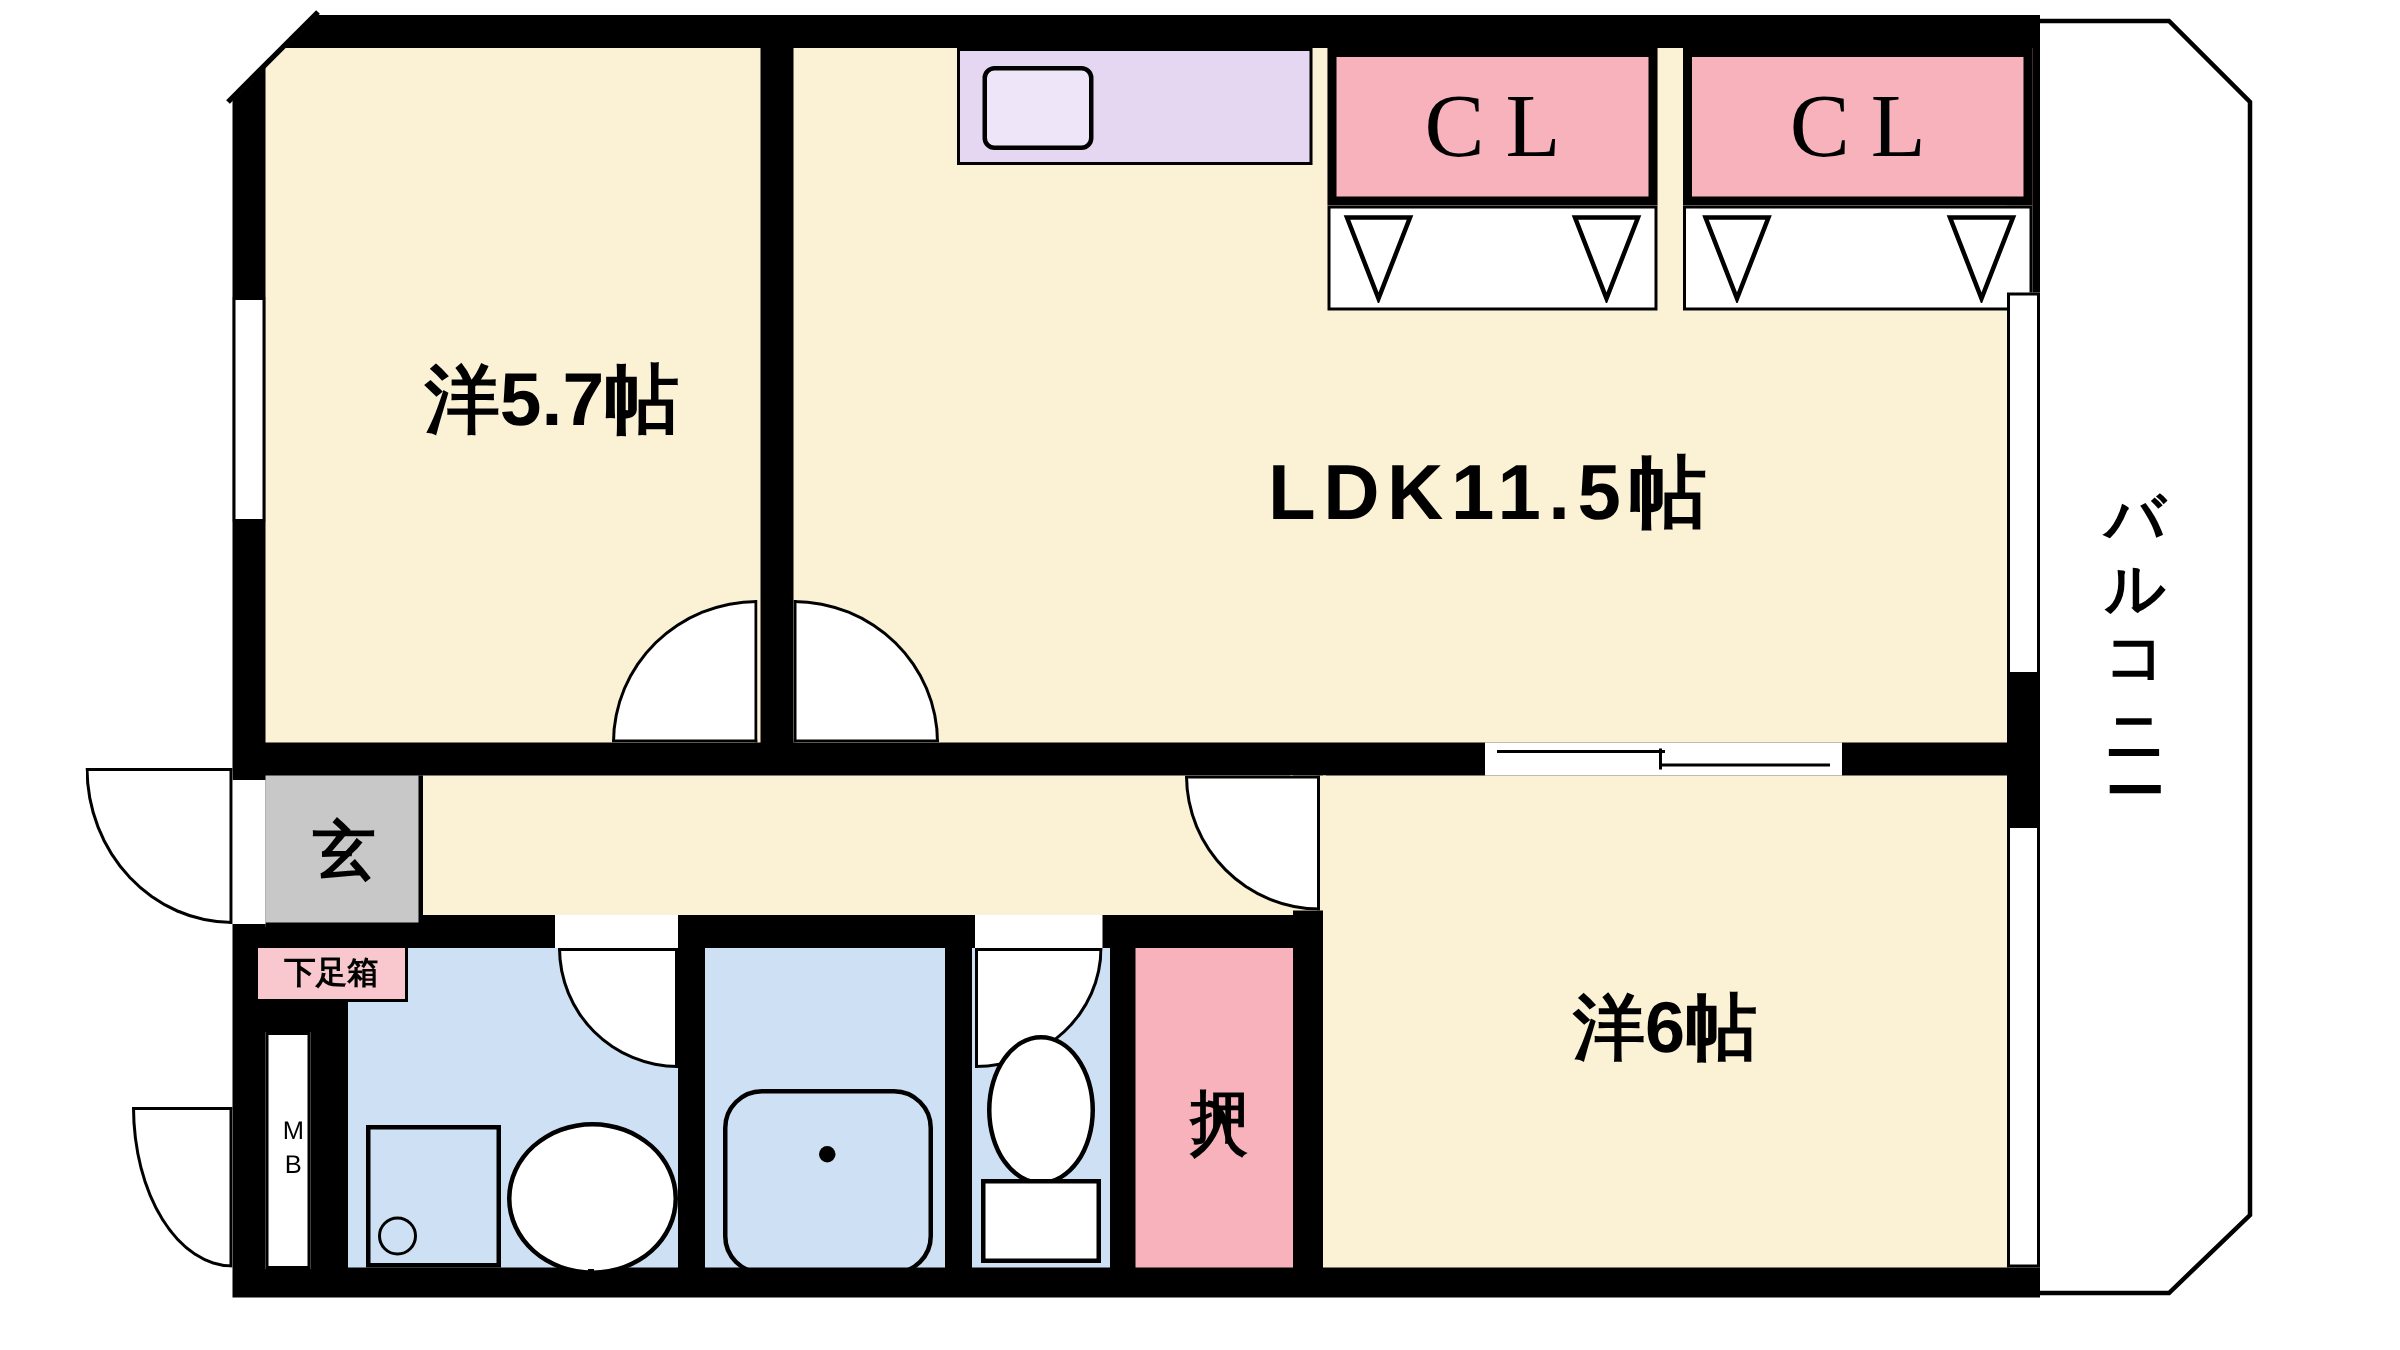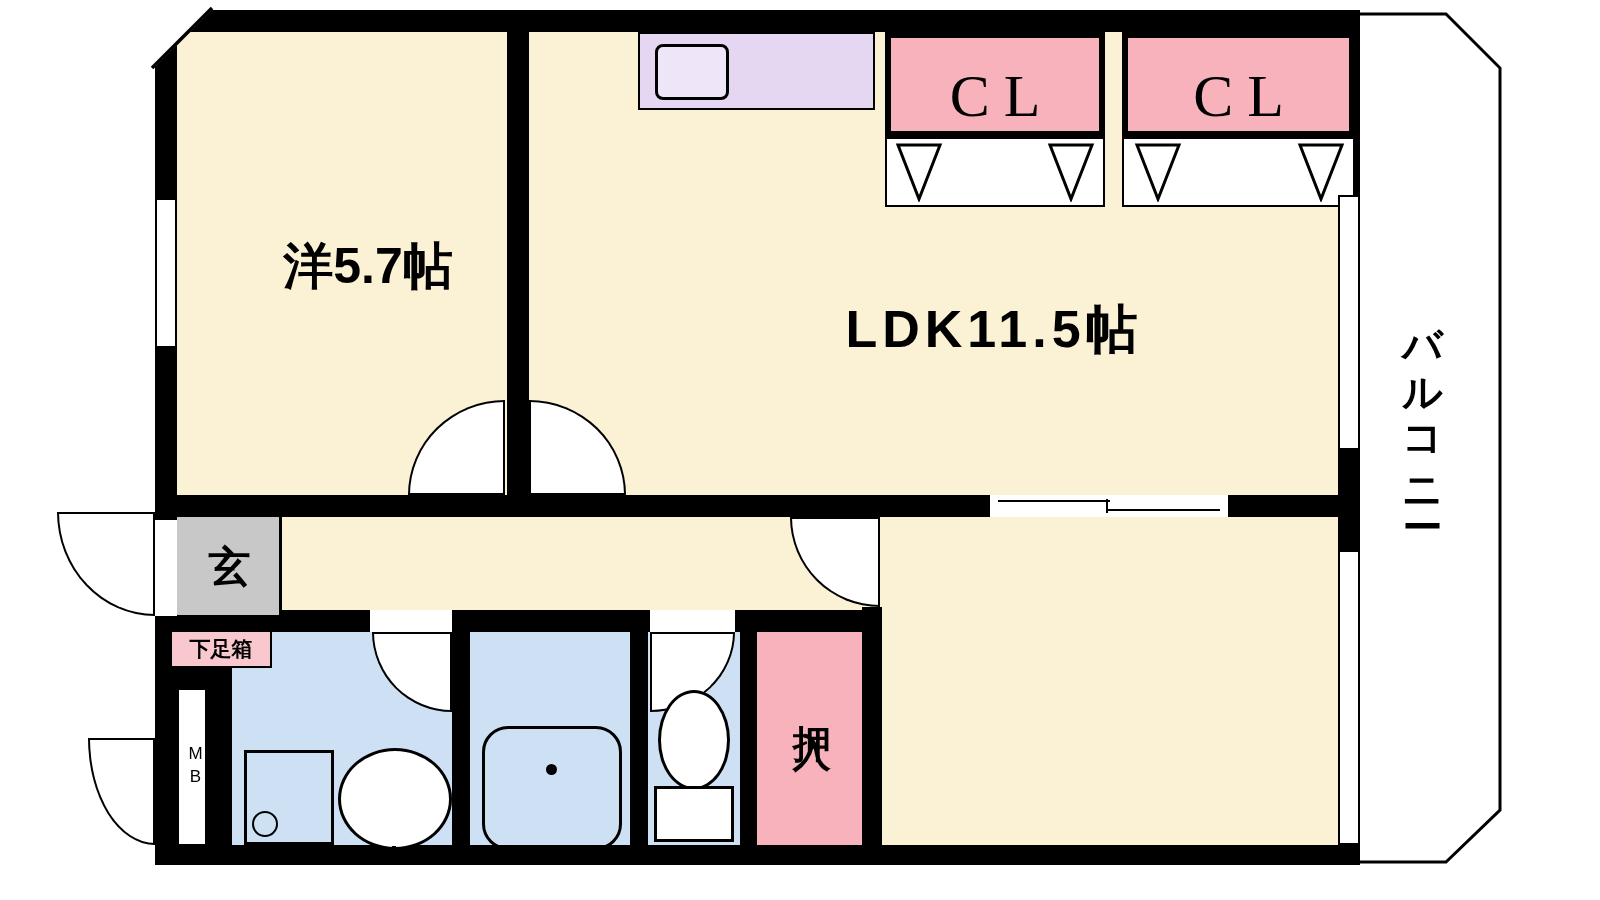--- a/index.html
+++ b/index.html
@@ -14,21 +14,21 @@
   .graybox{background:#C8C8C8;}
   .window{background:#fff;border:2px solid #000;}
   .door{background:#fff;border:2px solid #000;}
   .rTL{border-radius:100% 0 0 0;}
   .rTR{border-radius:0 100% 0 0;}
   .rBL{border-radius:0 0 0 100%;}
   .rBR{border-radius:0 0 100% 0;}
   .lbl{font-weight:bold;text-align:center;line-height:1.15;}
   .vtext{writing-mode:vertical-rl;text-orientation:upright;}
   .clface{font-family:"Liberation Serif",serif;font-weight:normal;font-size:60px;
-          letter-spacing:14px;text-indent:14px;display:flex;align-items:flex-end;justify-content:center;}
+          letter-spacing:14px;text-indent:14px;display:flex;align-items:center;justify-content:center;}
   .fixture{border:3px solid #000;background:transparent;}
 </style>
 </head>
 <body>
 
 <div id="plan">
 
   <svg class="abs" style="left:1350px;top:10px;" width="154" height="856" viewBox="0 0 154 856">
     <path d="M8 4 L96 4 L150 58 L150 800 L96 852 L8 852 Z" fill="#ffffff" stroke="#000000" stroke-width="3"></path>
   </svg>
@@ -120,20 +120,23 @@
     <polygon points="2,2 2,64 64,2" fill="#fff"></polygon>
     <line x1="2" y1="62" x2="62" y2="2" stroke="#000" stroke-width="3.5"></line>
   </svg>
 
   <div class="abs lbl" style="left:177px;top:238px;width:382px;font-size:50px;">
     <span>洋5.7帖</span>
   </div>
   <div class="abs lbl" style="left:664px;top:300px;width:660px;font-size:52px;letter-spacing:5px;">
     <span>LDK11.5帖</span>
   </div>
+  <div class="abs lbl" style="left:882px;top:658px;width:456px;font-size:48px;">
+    <span>洋6帖</span>
+  </div>
   <div class="abs lbl" style="left:177px;top:517px;width:105px;height:101px;font-size:42px;display:flex;align-items:center;justify-content:center;">
     <span>玄</span>
   </div>
   <div class="abs lbl vtext" style="left:789px;top:695px;font-size:38px;letter-spacing:6px;">
     <span>押入</span>
   </div>
   <div class="abs lbl vtext" style="left:1400px;top:300px;font-size:40px;letter-spacing:6px;font-weight:bold;">
     <span>バルコニー</span>
   </div>
 

